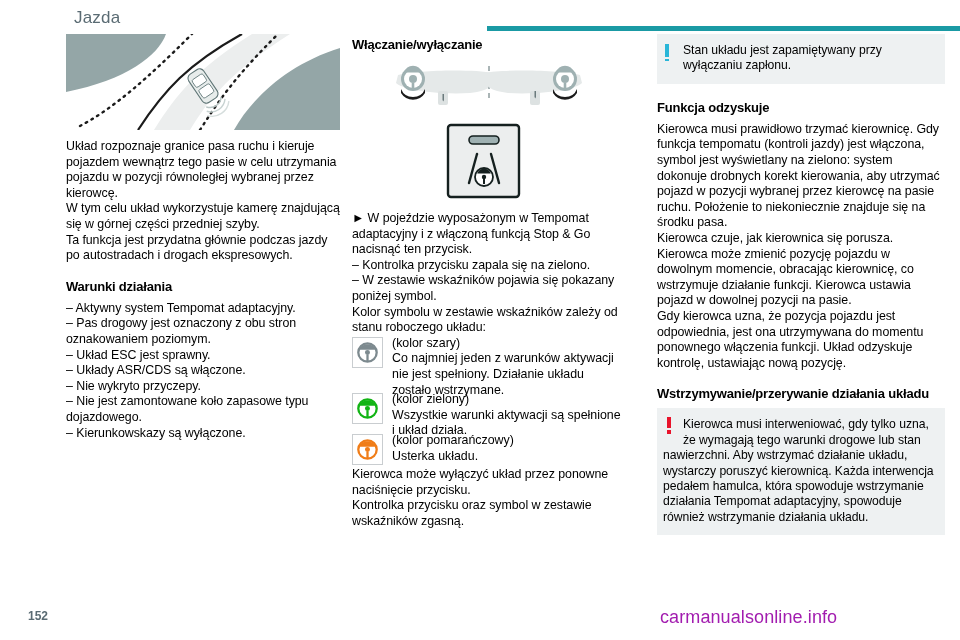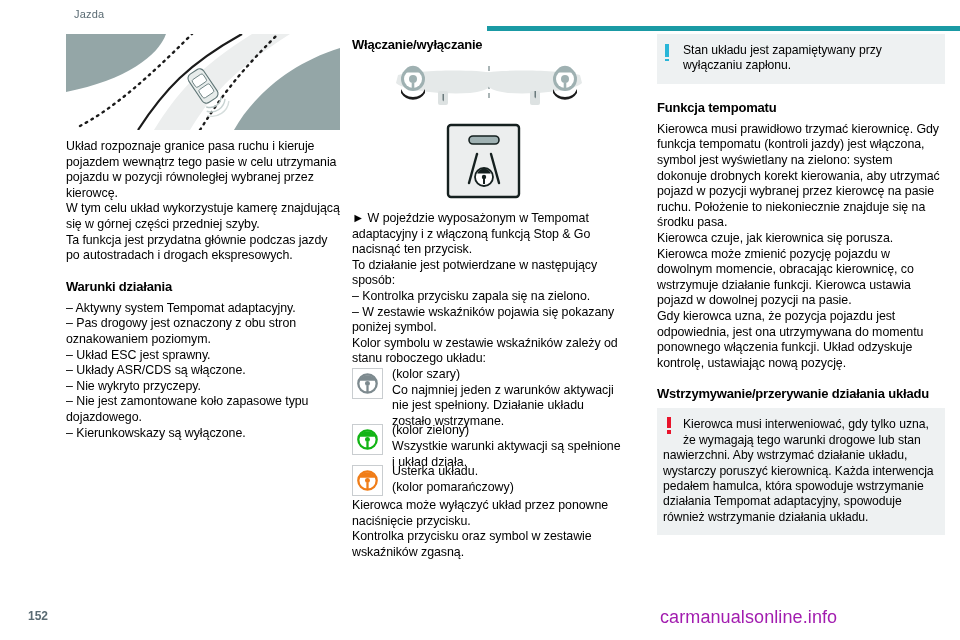--- a/index.html
+++ b/index.html
@@ -12,21 +12,21 @@
     overflow:hidden;
     position:relative;
   }
 
   
   .header {
     position:absolute; left:0; top:0; width:960px; height:34px;
   }
   .header-title {
     position:absolute; left:74px; top:8px;
-    font-size:11px; color:#5a6b73; letter-spacing:.2px;
+    font-size:17px; color:#5a6b73; letter-spacing:.2px;
   }
   .header-rule {
     position:absolute; left:487px; top:26px; width:473px; height:5px;
     background:#1a9aa4;
   }
 
   
   .page {
     position:absolute; left:0; top:34px; width:960px; height:565px;
   }
@@ -210,21 +210,20 @@
         <path d="M147 62 L139 33" stroke="#15201f" stroke-width="2.4" stroke-linecap="round"></path>
         <circle cx="132" cy="56" r="9" fill="#ffffff" stroke="#15201f" stroke-width="1.8"></circle>
         <circle cx="132" cy="56" r="7.2" fill="#ffffff"></circle>
         <path d="M125.2 52.6 A7.2 7.2 0 0 1 138.8 52.6 Z" fill="#15201f"></path>
         <circle cx="132" cy="56" r="2.2" fill="#15201f"></circle>
         <path d="M132 58 L132 63" stroke="#15201f" stroke-width="2"></path>
       </svg>
     </div>
 
     <p class="body-text">►  W pojeździe wyposażonym w Tempomat adaptacyjny i z włączoną funkcją Stop &amp; Go nacisnąć ten przycisk.</p>
-    <p class="body-text">To działanie jest potwierdzane w następujący sposób:</p>
     <p class="body-text">–  Kontrolka przycisku zapala się na zielono.</p>
     <p class="body-text">–  W zestawie wskaźników pojawia się pokazany poniżej symbol.</p>
     <p class="body-text">Kolor symbolu w zestawie wskaźników zależy od stanu roboczego układu:</p>
 
     <div class="sym-row">
       <div class="sym-box">
         <svg width="23" height="23" viewBox="0 0 24 24">
           <circle cx="12" cy="12" r="9.6" fill="none" stroke="#7d8a8f" stroke-width="2.4"></circle>
           <path d="M3.2 9.2 A9.6 9.6 0 0 1 20.8 9.2 Z" fill="#7d8a8f"></path>
           <circle cx="12" cy="12" r="2.6" fill="#7d8a8f"></circle>
@@ -250,39 +249,39 @@
 
     <div class="sym-row" style="margin-top:-6px;">
       <div class="sym-box">
         <svg width="23" height="23" viewBox="0 0 24 24">
           <circle cx="12" cy="12" r="9.6" fill="none" stroke="#f07d18" stroke-width="2.4"></circle>
           <path d="M3.2 9.2 A9.6 9.6 0 0 1 20.8 9.2 Z" fill="#f07d18"></path>
           <circle cx="12" cy="12" r="2.6" fill="#f07d18"></circle>
           <path d="M12 14.2 L12 21.4" stroke="#f07d18" stroke-width="2.4"></path>
         </svg>
       </div>
+      <div class="sym-text">(kolor pomarańczowy)</div>
       <div class="sym-text" style="margin-left:40px;">Usterka układu.</div>
-      <div class="sym-text">(kolor pomarańczowy)</div>
     </div>
 
     <p class="body-text" style="margin-top:0px;">Kierowca może wyłączyć układ przez ponowne naciśnięcie przycisku.</p>
     <p class="body-text">Kontrolka przycisku oraz symbol w zestawie wskaźników zgasną.</p>
   </div>
 
   <div class="col col-3">
 
     <div class="callout">
       <div class="callout-icon">
         <span class="bar-i"></span>
           <span class="dot-i"></span>
       </div>
       <p>Stan układu jest zapamiętywany przy wyłączaniu zapłonu.</p>
     </div>
 
-    <h2>Funkcja tempomatu</h2>
+    <h2>Funkcja odzyskuje</h2>
     <p class="body-text">Kierowca musi prawidłowo trzymać kierownicę. Gdy funkcja tempomatu (kontroli jazdy) jest włączona, symbol jest wyświetlany na zielono: system dokonuje drobnych korekt kierowania, aby utrzymać pojazd w pozycji wybranej przez kierowcę na pasie ruchu. Położenie to niekoniecznie znajduje się na środku pasa.</p>
     <p class="body-text">Kierowca czuje, jak kierownica się porusza.</p>
     <p class="body-text">Kierowca może zmienić pozycję pojazdu w dowolnym momencie, obracając kierownicę, co wstrzymuje działanie funkcji. Kierowca ustawia pojazd w dowolnej pozycji na pasie.</p>
     <p class="body-text">Gdy kierowca uzna, że pozycja pojazdu jest odpowiednia, jest ona utrzymywana do momentu ponownego włączenia funkcji. Układ odzyskuje kontrolę, ustawiając nową pozycję.</p>
 
     <div class="gap-m"></div>
     <h2>Wstrzymywanie/przerywanie działania układu</h2>
 
     <div class="callout" style="margin-top:4px;">
       <div class="callout-icon">

